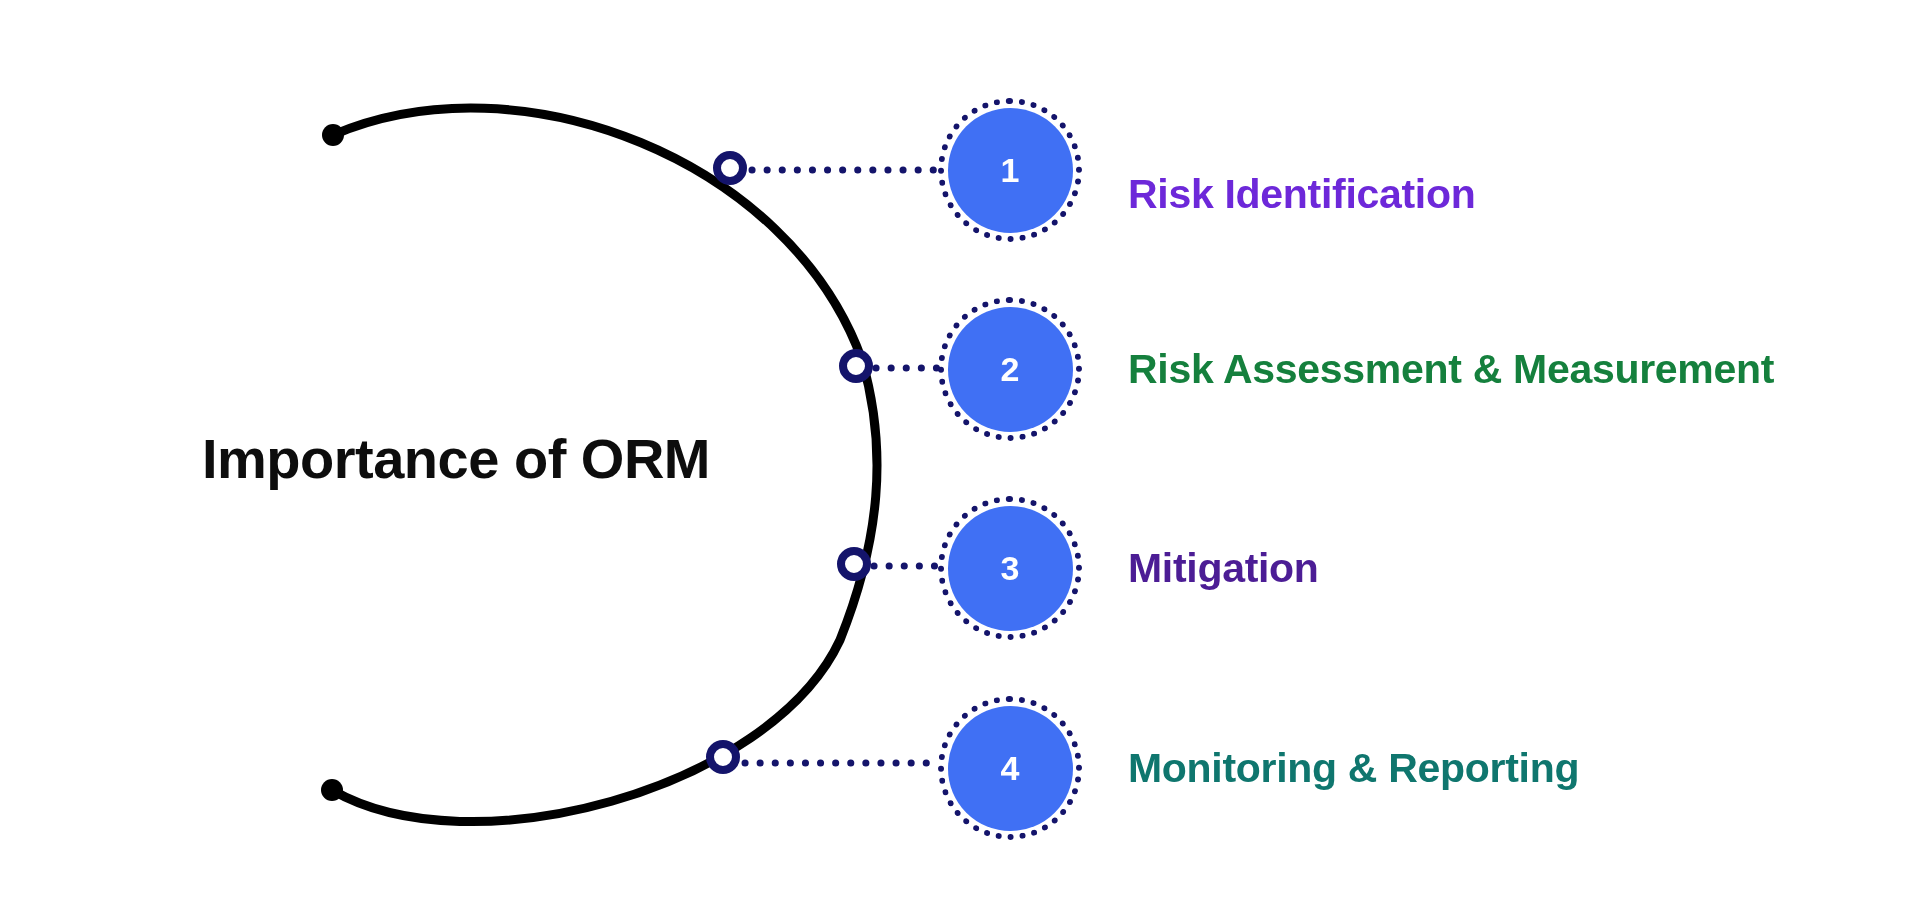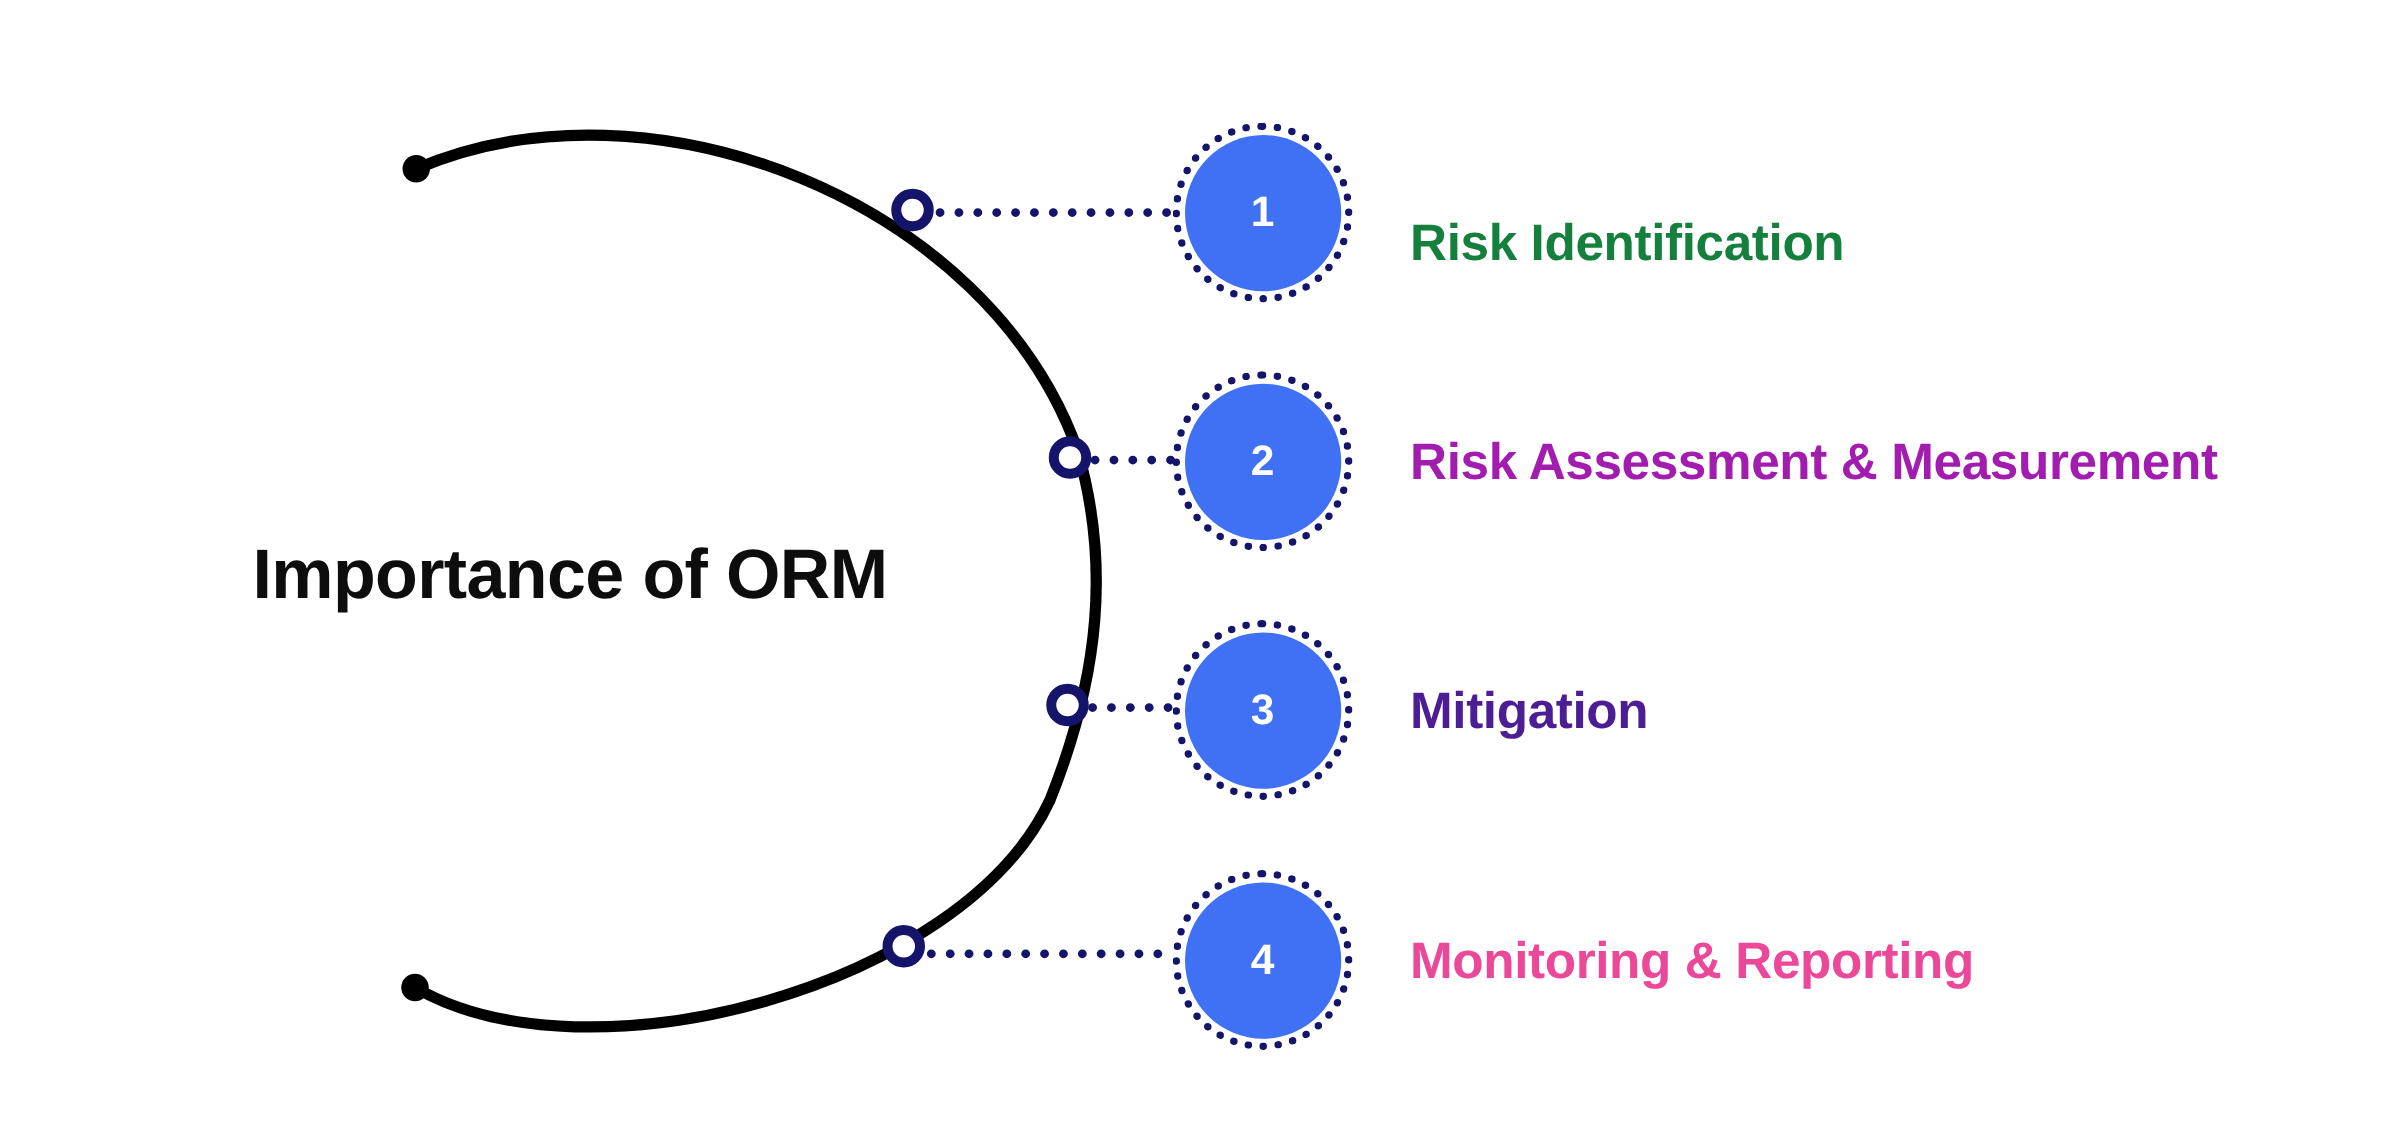--- a/index.html
+++ b/index.html
@@ -121,46 +121,46 @@
 
   <div class="center-title" style="color: rgb(13, 13, 13);">Importance of ORM</div>
 
   <div class="step-row" style="top:90px">
     <div class="badge-wrap">
       <div class="dotted-ring" style="border-color: rgb(20, 20, 107);"></div>
       <div class="badge-circle" style="background: rgb(64, 112, 244);">
         <span class="badge-num">1</span>
       </div>
     </div>
-    <div class="step-label" style="color: #15803d; margin-top: 48px;">Risk Identification</div>
+    <div class="step-label" style="color: #6d28d9; margin-top: 48px;">Risk Identification</div>
   </div>
 
   <div class="step-row" style="top:289px">
     <div class="badge-wrap">
       <div class="dotted-ring" style="border-color: rgb(20, 20, 107);"></div>
       <div class="badge-circle" style="background: rgb(64, 112, 244);">
         <span class="badge-num">2</span>
       </div>
     </div>
-    <div class="step-label" style="color: #a21caf;">Risk Assessment &amp; Measurement</div>
+    <div class="step-label" style="color: #15803d;">Risk Assessment &amp; Measurement</div>
   </div>
 
   <div class="step-row" style="top:488px">
     <div class="badge-wrap">
       <div class="dotted-ring" style="border-color: rgb(20, 20, 107);"></div>
       <div class="badge-circle" style="background: rgb(64, 112, 244);">
         <span class="badge-num">3</span>
       </div>
     </div>
     <div class="step-label" style="color: #4c1d95;">Mitigation</div>
   </div>
 
   <div class="step-row" style="top:688px">
     <div class="badge-wrap">
       <div class="dotted-ring" style="border-color: rgb(20, 20, 107);"></div>
       <div class="badge-circle" style="background: rgb(64, 112, 244);">
         <span class="badge-num">4</span>
       </div>
     </div>
-    <div class="step-label" style="color: #ec4899;">Monitoring &amp; Reporting</div>
+    <div class="step-label" style="color: #0f766e;">Monitoring &amp; Reporting</div>
   </div>
 
 </div>
 
 </body></html>

